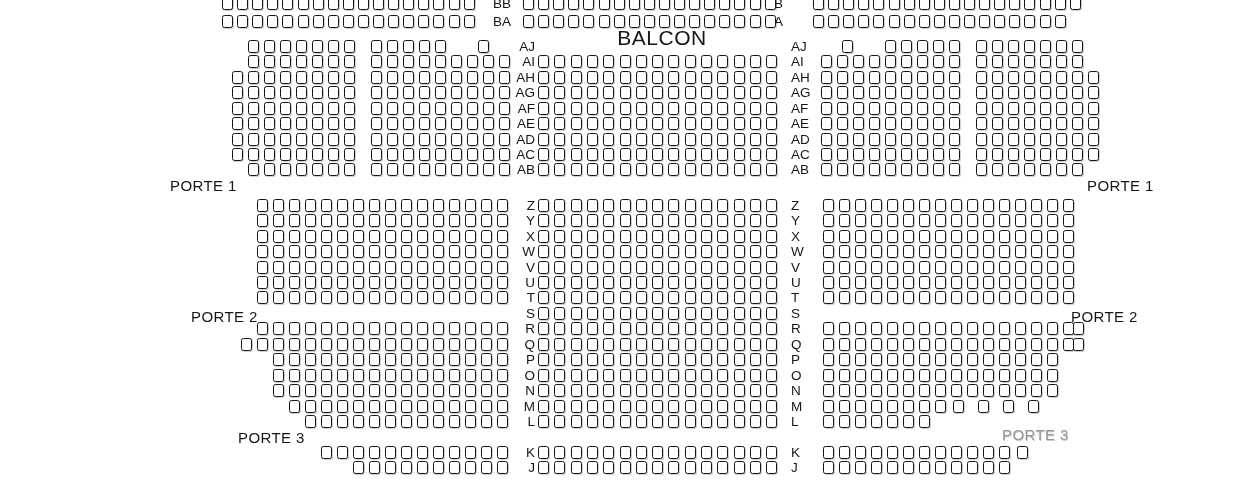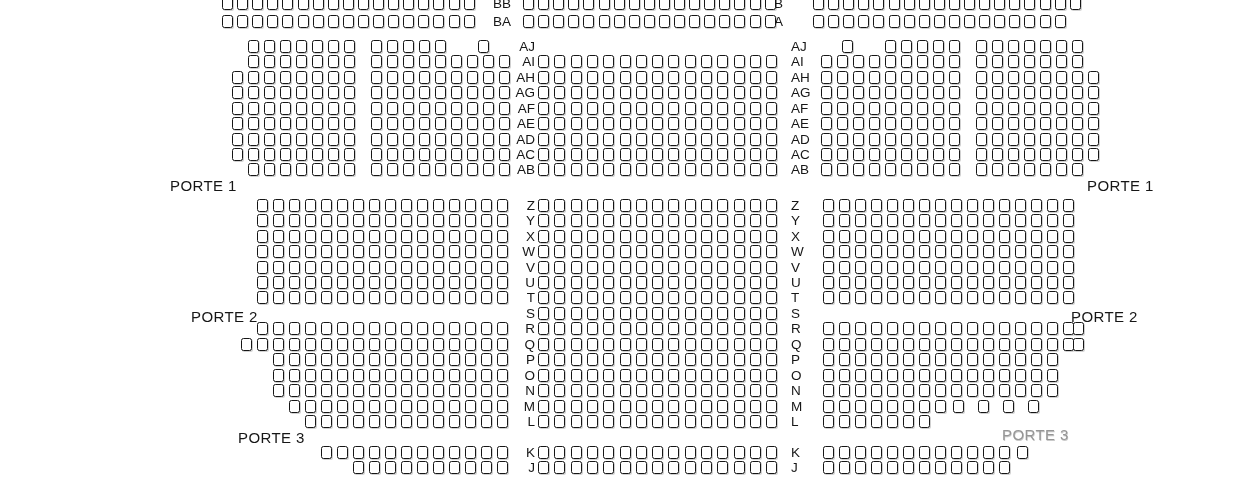--- a/index.html
+++ b/index.html
@@ -46,20 +46,21 @@
     text-align:center;
     font-size:21px;
     letter-spacing:0.5px;
     color:#161616;
   }
 </style>
 </head>
 <body>
 
 <div id="stage">
+  <div class="map-title">BALCON</div>
 <div class="row-label" style="left: 467px; top: -4px; text-align: right;">BB</div>
     <div class="row-label" style="left: 765px; top: -4px; text-align: left;">BB</div>
     <div class="seat" style="left: 222px; top: -3px;"></div>
     <div class="seat" style="left: 237.1px; top: -3px;"></div>
     <div class="seat" style="left: 252.2px; top: -3px;"></div>
     <div class="seat" style="left: 267.3px; top: -3px;"></div>
     <div class="seat" style="left: 282.4px; top: -3px;"></div>
     <div class="seat" style="left: 297.5px; top: -3px;"></div>
     <div class="seat" style="left: 312.6px; top: -3px;"></div>
     <div class="seat" style="left: 327.7px; top: -3px;"></div>

